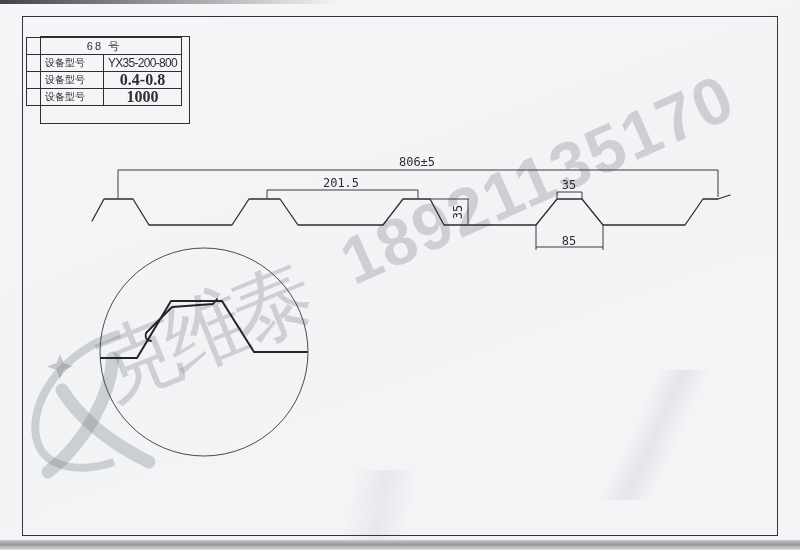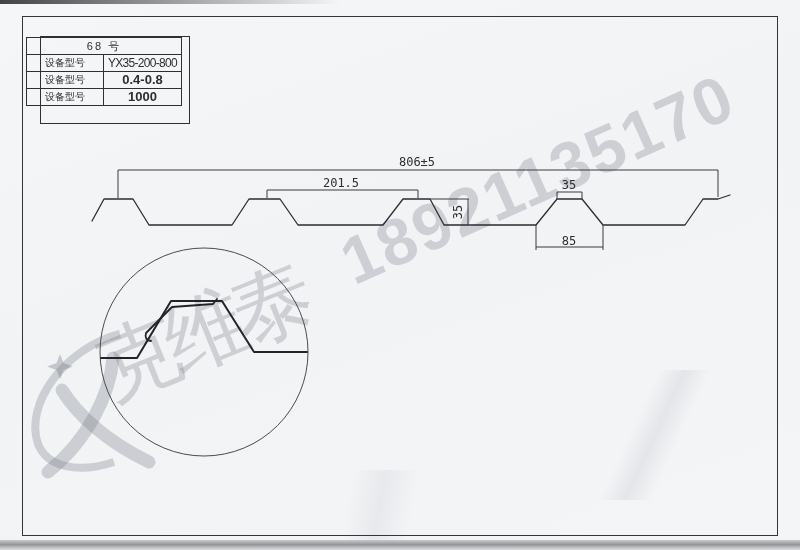--- a/index.html
+++ b/index.html
@@ -25,21 +25,21 @@
 
   
   table.spec{position:absolute;left:26px;top:37px;border-collapse:collapse;table-layout:fixed;
     background:transparent;}
   table.spec td{border:1px solid #2e2f33;height:16px;padding:0 2px;text-align:center;
     font-size:10px;line-height:16px;white-space:nowrap;overflow:visible;}
   table.spec .title-cell{font-size:11px;letter-spacing:2px;}
   table.spec td.lbl{width:72px;}
   table.spec td.val{width:73px;}
   table.spec tr.model .val{font-size:12px;letter-spacing:-0.7px;font-family:"Liberation Sans",sans-serif;}
-  table.spec tr.thickness .val, table.spec tr.width .val{font-weight:bold;font-size:13px;}
+  table.spec tr.thickness .val, table.spec tr.width .val{font-weight:bold;font-size:16px;font-family:Liberation Serif, serif;}
   .table-outline{position:absolute;left:40px;top:36px;width:150px;height:88px;
     border:1.5px solid #2e2f33;box-sizing:border-box;pointer-events:none;}
 
   
   .wm{position:absolute;color:rgba(122,127,138,0.30);font-weight:bold;line-height:1;white-space:nowrap;}
   .wm-phone{left:358px;top:229px;font-size:66px;letter-spacing:2px;
     transform:rotate(-24deg);transform-origin:0 100%;}
   .wm-company{left:116px;top:330px;font-size:82px;letter-spacing:-10px;font-weight:normal;
     transform:rotate(-22deg);transform-origin:0 100%;}
   .wm-logo{position:absolute;left:20px;top:320px;}

